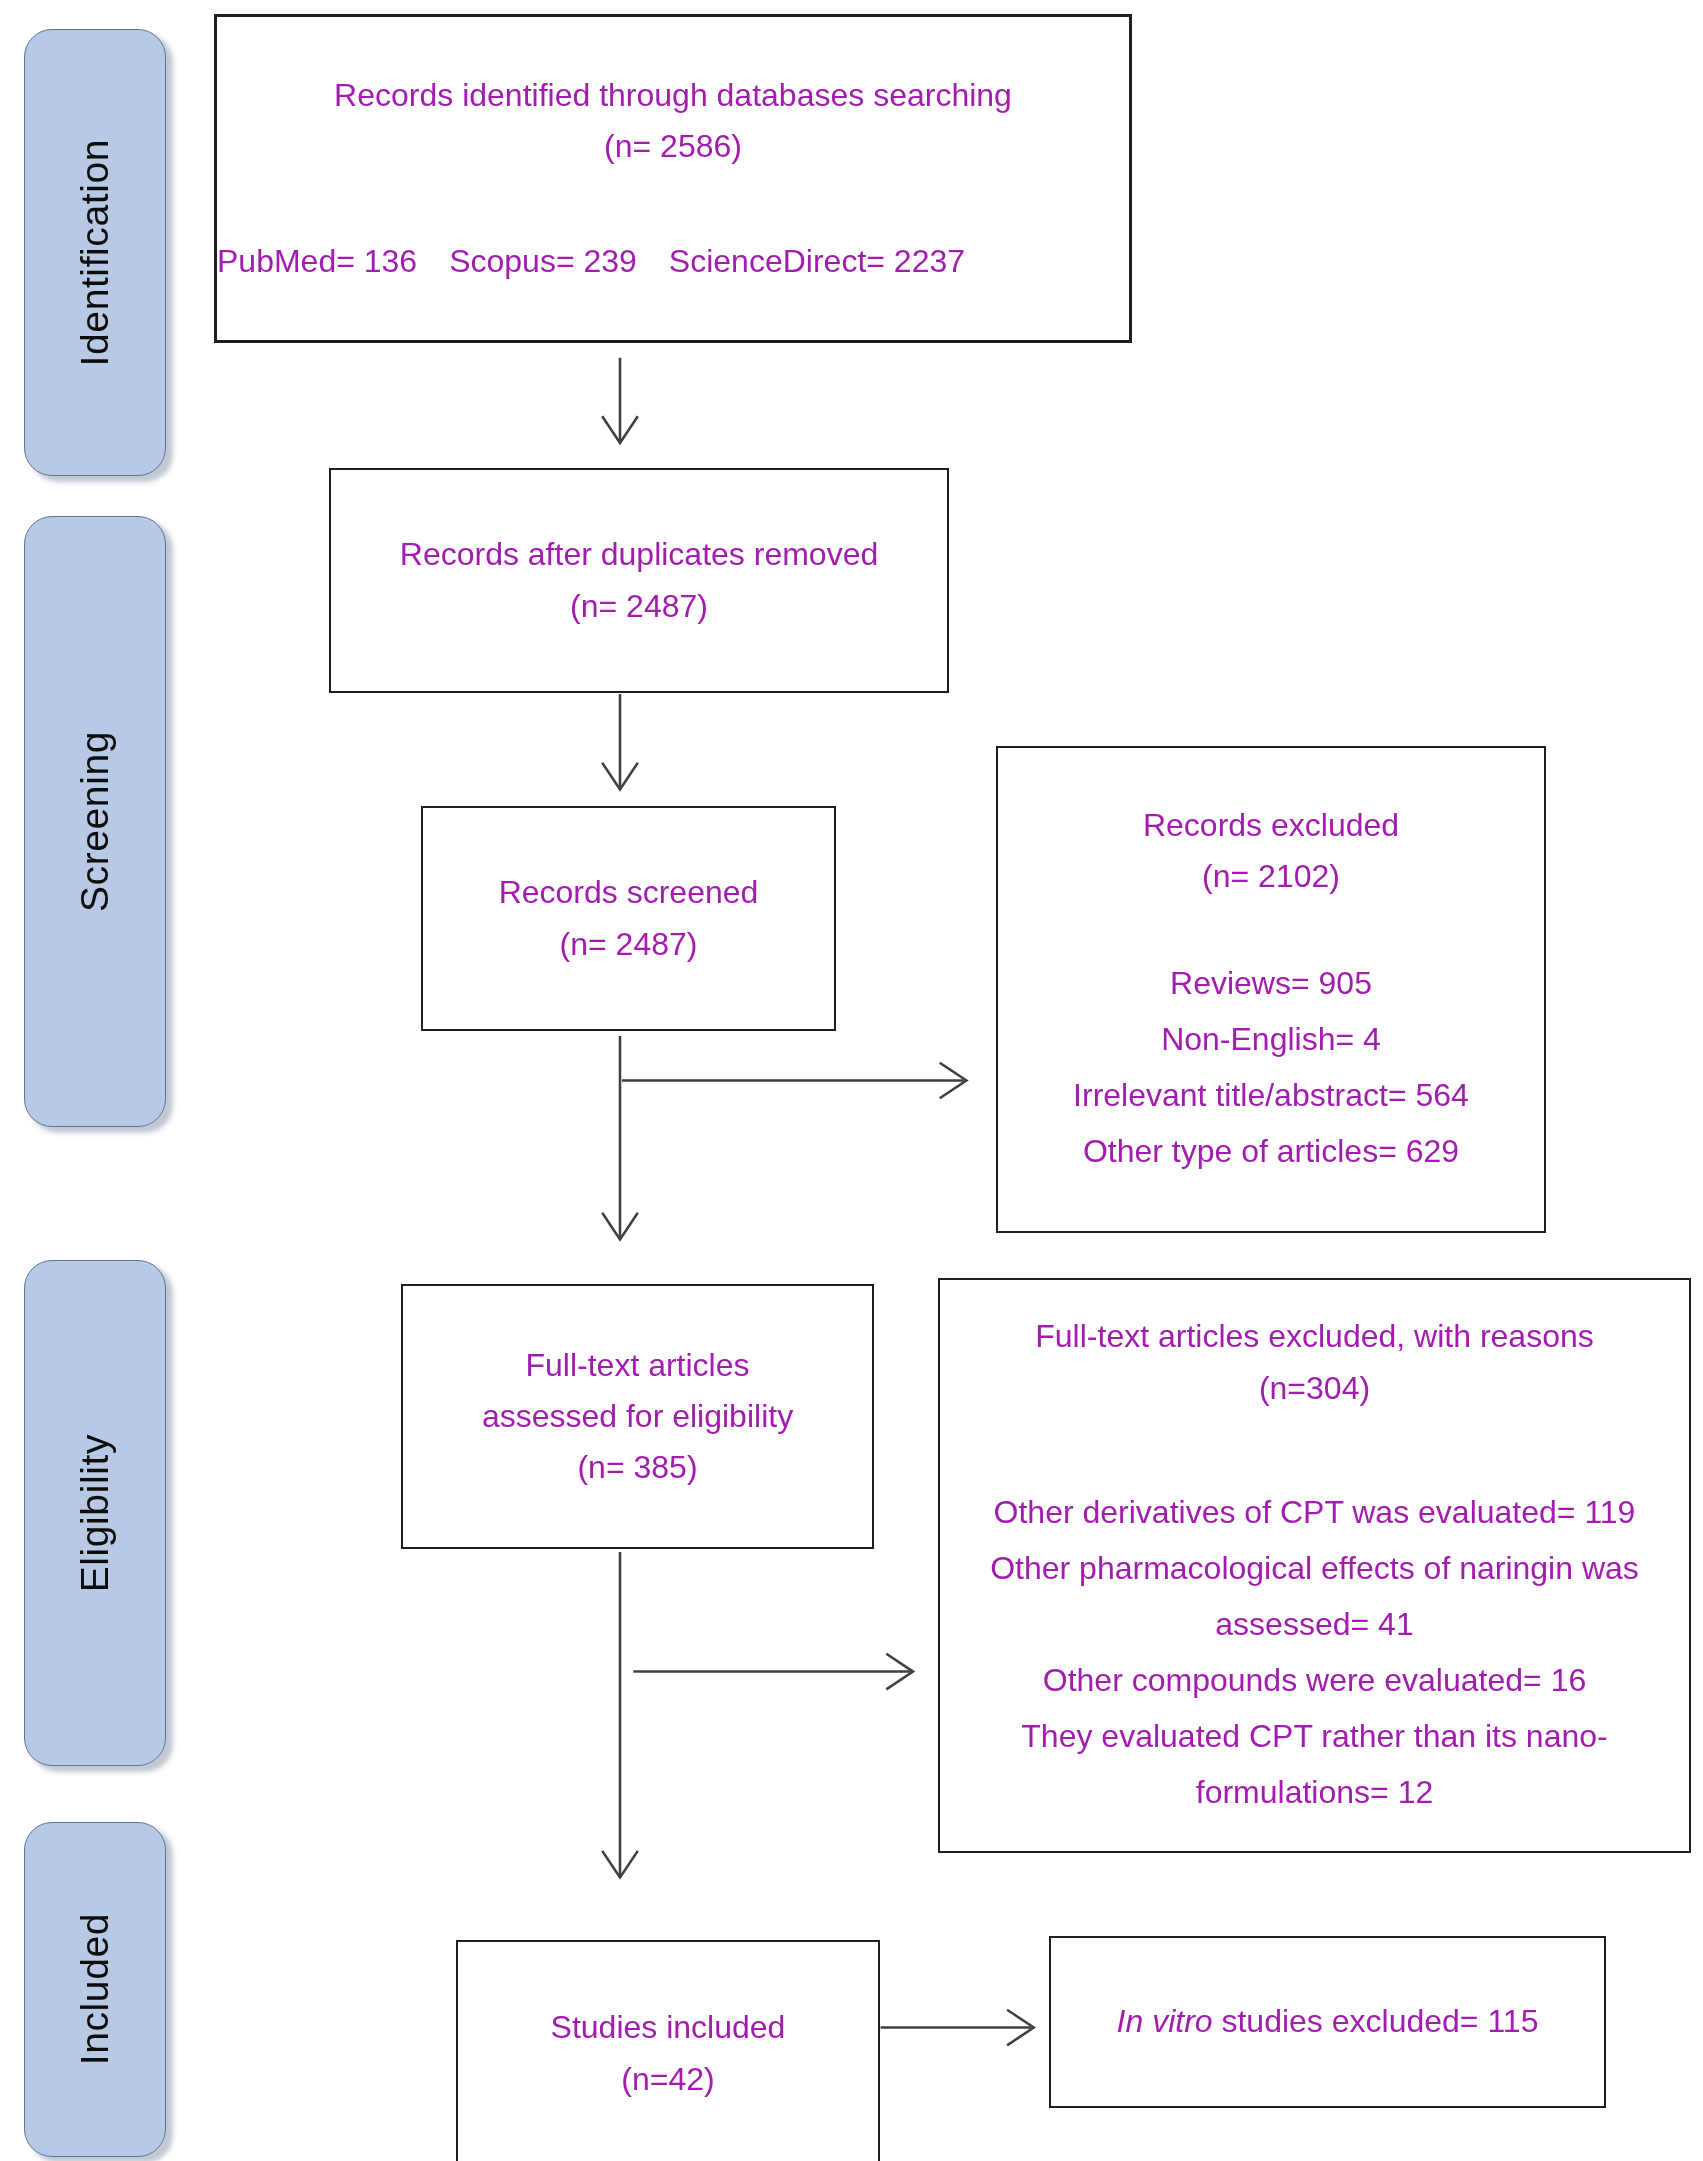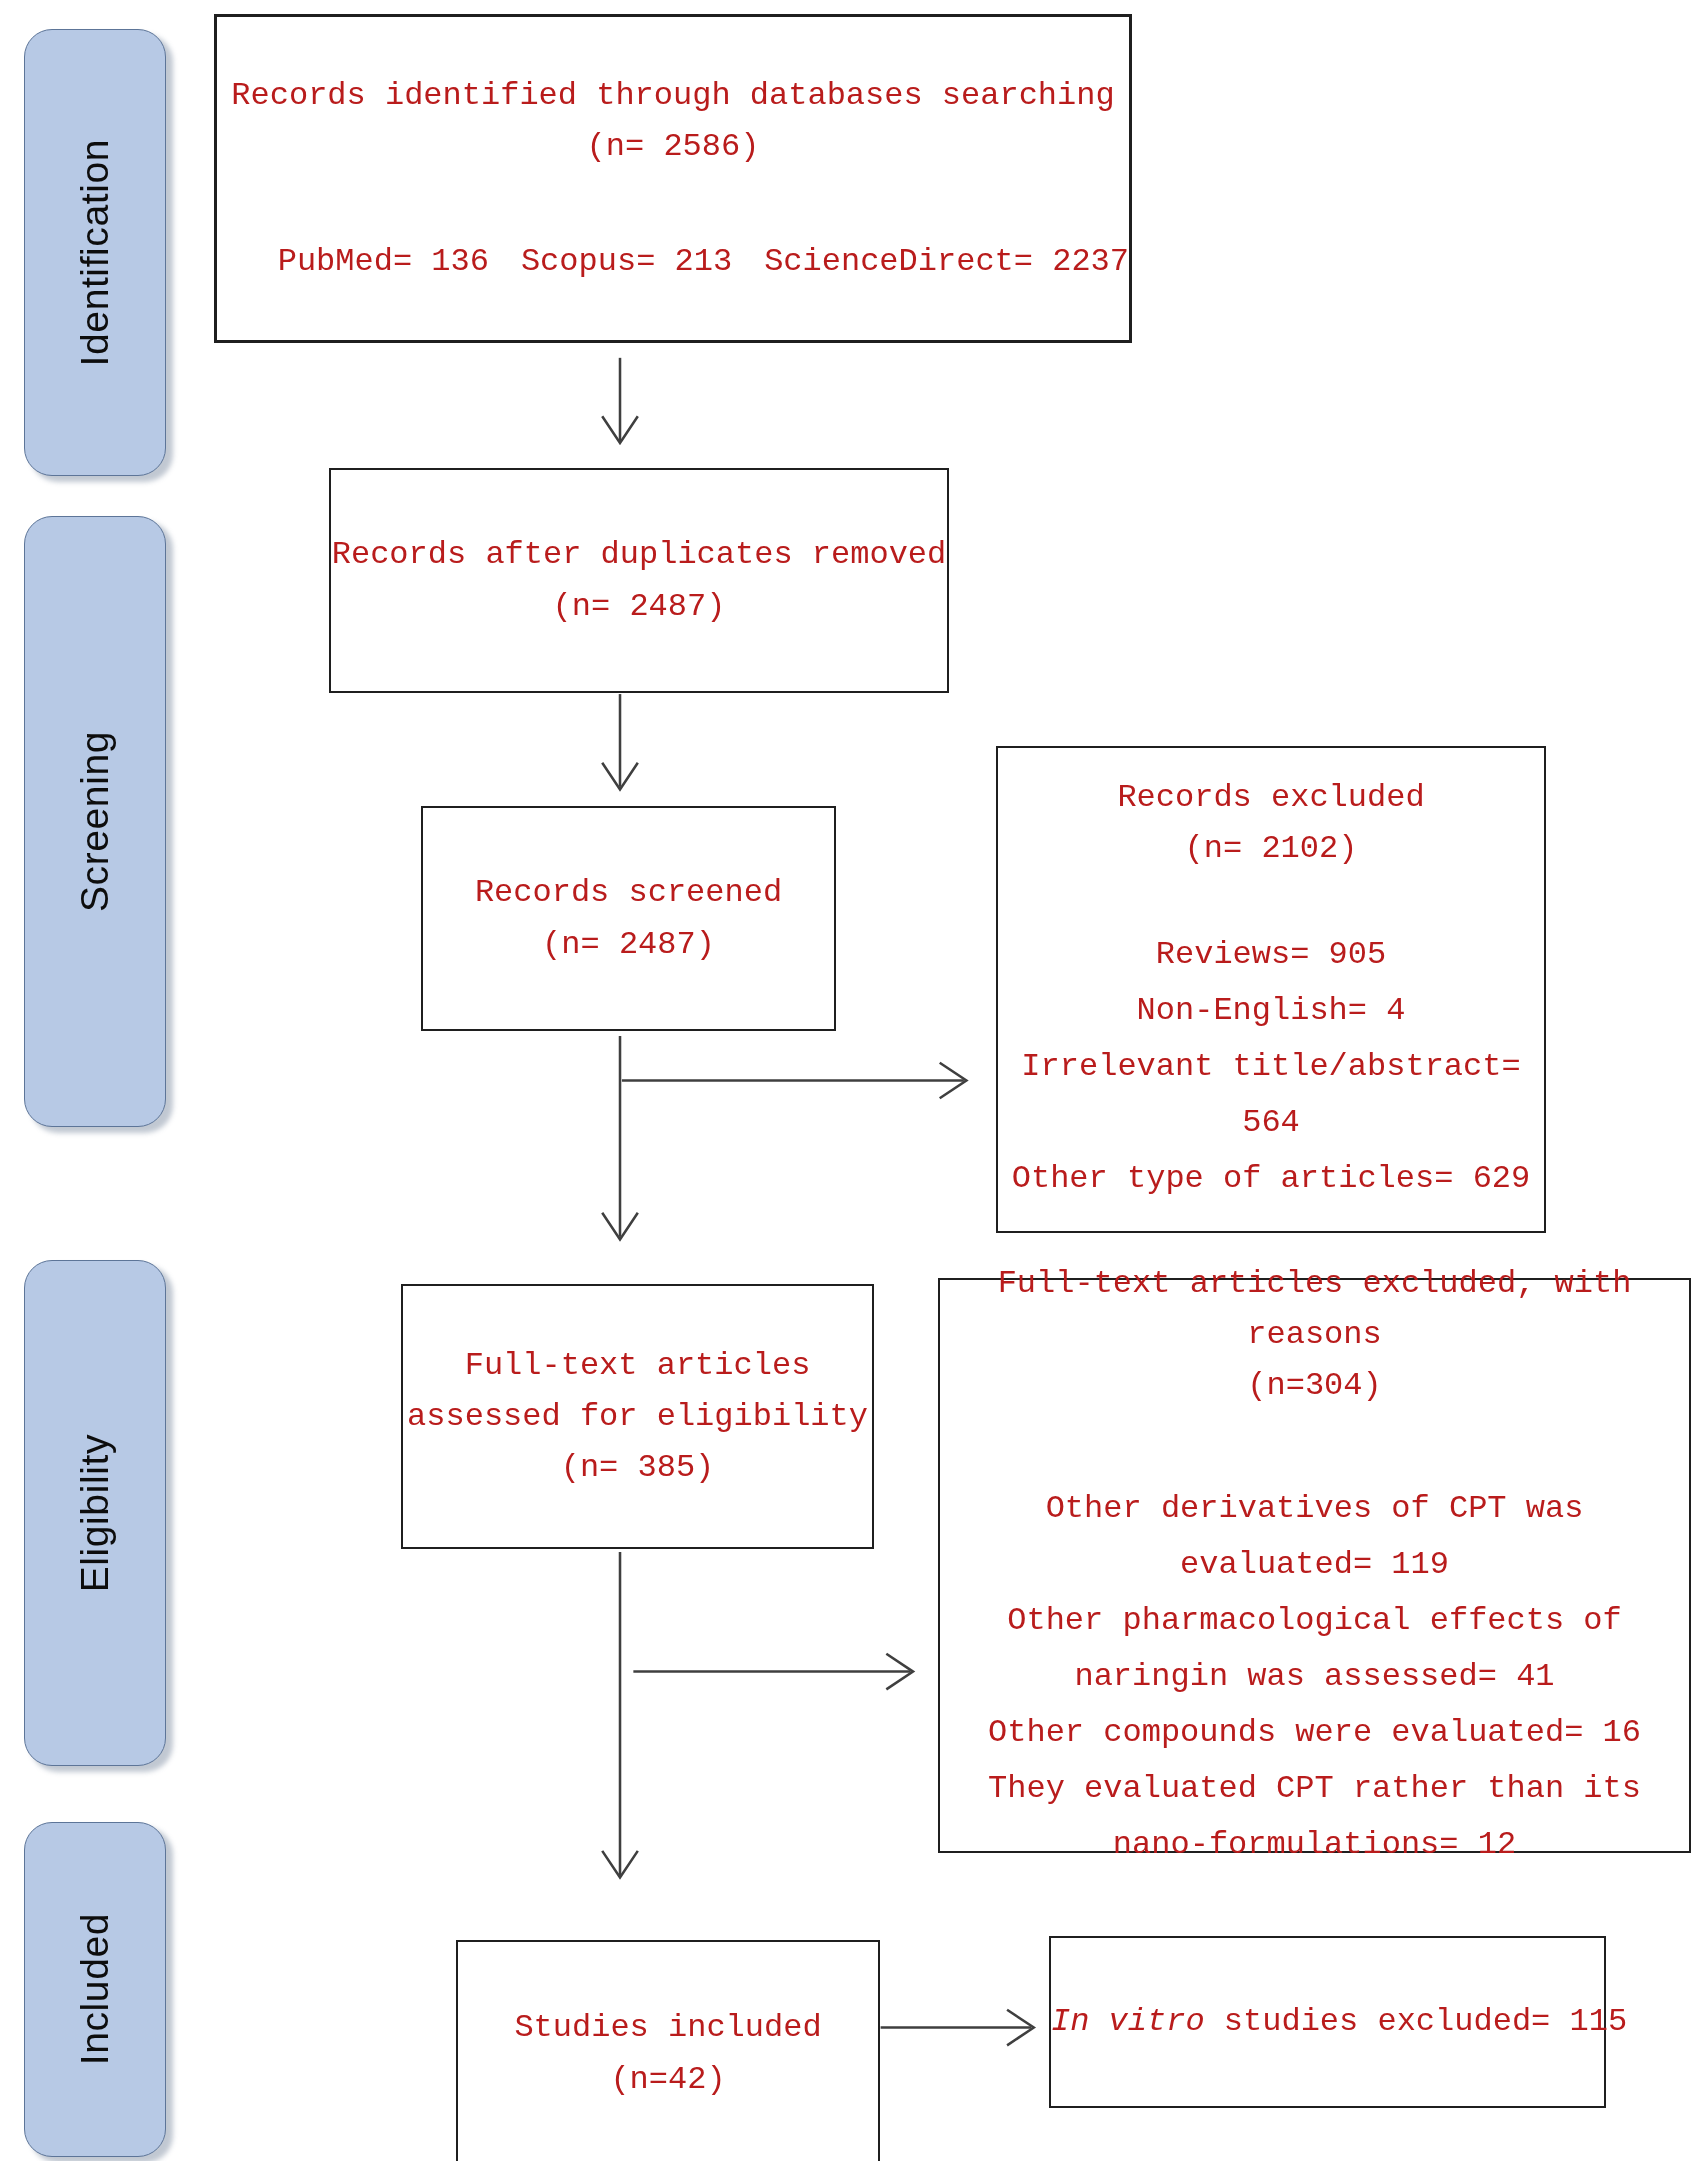--- a/index.html
+++ b/index.html
@@ -21,22 +21,22 @@
     font-size:39px;color:#0d0d0d;letter-spacing:0.6px;white-space:nowrap;
   }
   .stage-identification{top:29px;height:445px;}
   .stage-screening{top:516px;height:609px;}
   .stage-eligibility{top:1260px;height:504px;}
   .stage-included{top:1822px;height:333px;}
 
   
   .box{
     position:absolute;background:#ffffff;border:2.5px solid #1f1f1f;
-    display:flex;flex-direction:column;align-items:flex-end;justify-content:center;
-    text-align:center;font-size:32px;line-height:1.6;color:#b91c1c;font-family:Liberation Mono, monospace;
+    display:flex;flex-direction:column;align-items:flex-start;justify-content:center;
+    text-align:center;font-size:32px;line-height:1.6;color:#a21caf;
   }
   .box .line{width:100%;}
   .box-identified{left:214px;top:14px;width:912px;height:323px;border-width:3.8px;}
   .sources-row{display:flex;gap:32px;justify-content:center;margin-top:64px;white-space:nowrap;}
   .box-deduplicated{left:329px;top:468px;width:616px;height:221px;}
   .box-screened{left:421px;top:806px;width:411px;height:221px;}
   .box-records-excluded{left:996px;top:746px;width:546px;height:483px;}
   .box-fulltext{left:401px;top:1284px;width:469px;height:261px;}
   .box-fulltext-excluded{left:938px;top:1278px;width:753px;height:575px;padding:0 14px;box-sizing:border-box;}
   .box-included{left:456px;top:1940px;width:420px;height:223px;}
@@ -92,21 +92,21 @@
   </div>
   <div class="stage stage-included">
     <span>Included</span>
   </div>
 
   <div class="box box-identified">
     <div class="line">Records identified through databases searching</div>
     <div class="line">(n= 2586)</div>
     <div class="sources-row">
       <span>PubMed= 136</span>
-      <span>Scopus= 213</span>
+      <span>Scopus= 239</span>
       <span>ScienceDirect= 2237</span>
     </div>
   </div>
 
   <div class="box box-deduplicated">
     <div class="line">Records after duplicates removed</div>
     <div class="line">(n= 2487)</div>
   </div>
 
   <div class="box box-screened">

